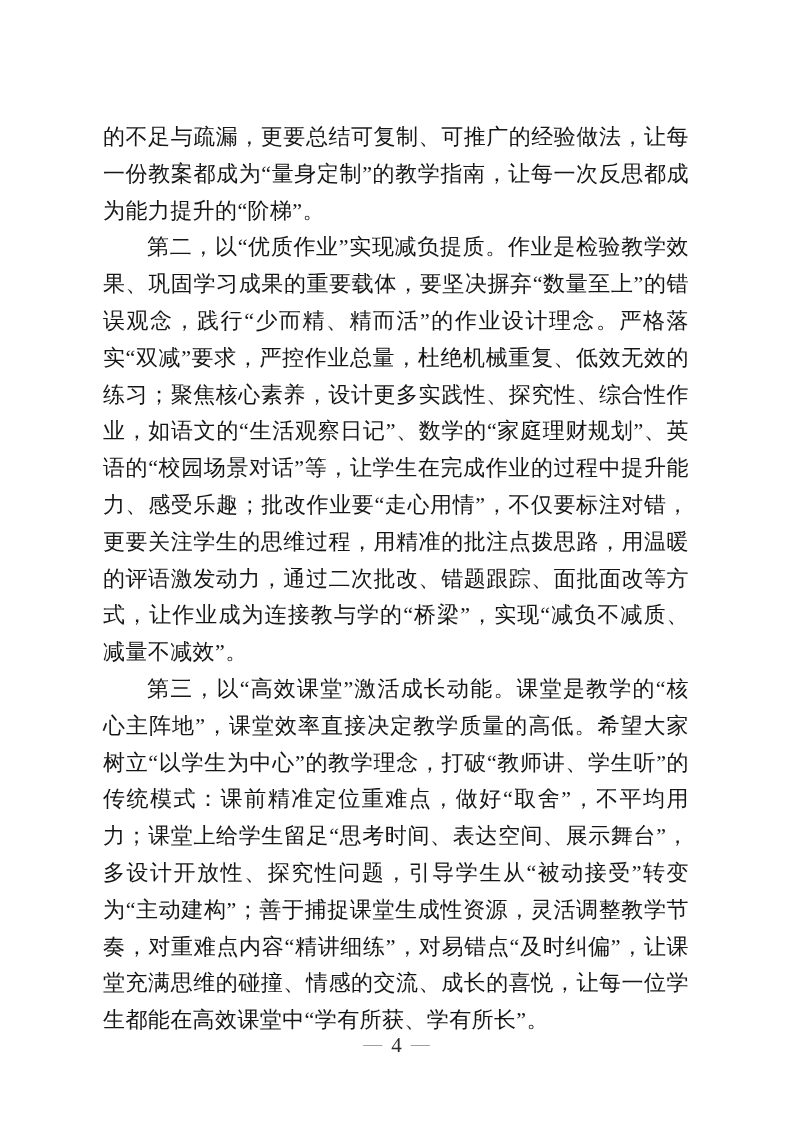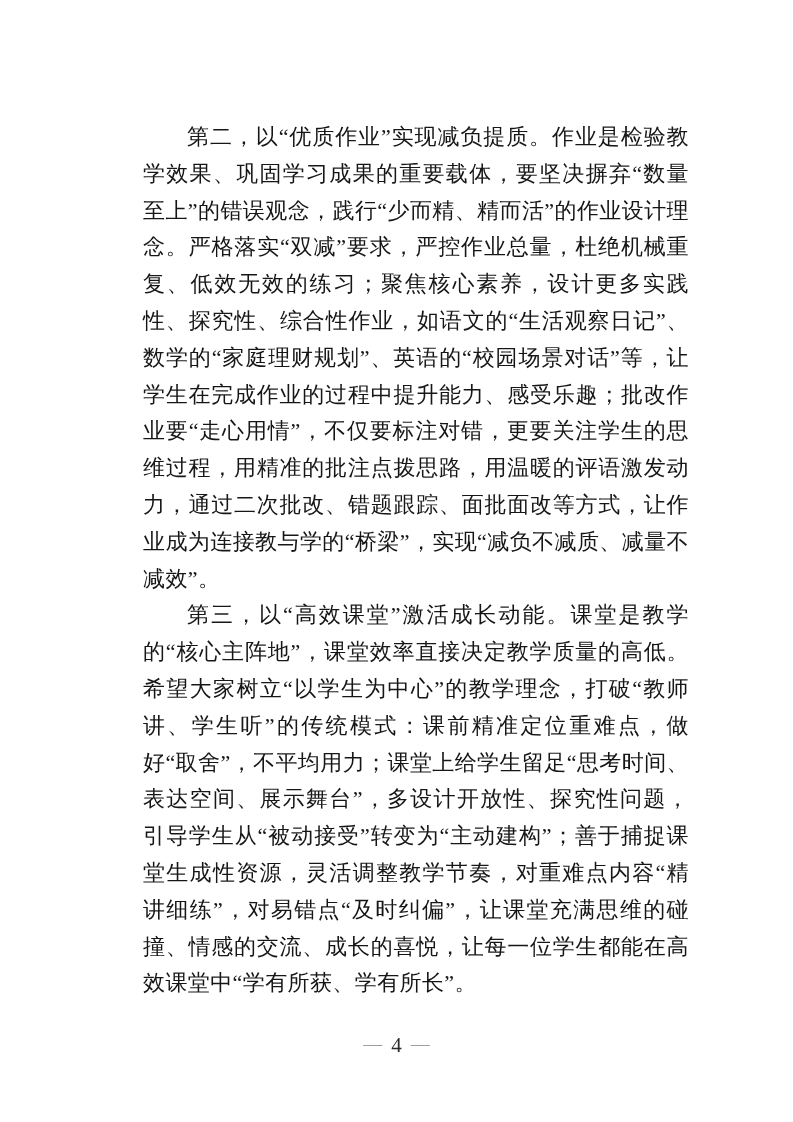--- a/index.html
+++ b/index.html
@@ -26,21 +26,20 @@
     text-align: justify;
     text-justify: inter-ideograph;
     letter-spacing: 0.4px;
   }
   .para {
     margin: 0;
     padding: 0;
   }
   .para.indent {
     text-indent: 2em;
-    margin-left: 40px;
   }
   .footer {
     position: absolute;
     left: 0;
     right: 0;
     top: 1033px;
     text-align: center;
     font-size: 21px;
     line-height: 24px;
     color: #2a2a2a;
@@ -55,20 +54,21 @@
     display: inline-block;
     margin: 0 9px;
     font-family: "Liberation Serif", "DejaVu Serif", serif;
   }
 </style>
 </head>
 <body>
 
 <div class="page">
   <div class="content">
+    <p class="para">的不足与疏漏，更要总结可复制、可推广的经验做法，让每一份教案都成为“量身定制”的教学指南，让每一次反思都成为能力提升的“阶梯”。</p>
     <p class="para indent">第二，以“优质作业”实现减负提质。作业是检验教学效果、巩固学习成果的重要载体，要坚决摒弃“数量至上”的错误观念，践行“少而精、精而活”的作业设计理念。严格落实“双减”要求，严控作业总量，杜绝机械重复、低效无效的练习；聚焦核心素养，设计更多实践性、探究性、综合性作业，如语文的“生活观察日记”、数学的“家庭理财规划”、英语的“校园场景对话”等，让学生在完成作业的过程中提升能力、感受乐趣；批改作业要“走心用情”，不仅要标注对错，更要关注学生的思维过程，用精准的批注点拨思路，用温暖的评语激发动力，通过二次批改、错题跟踪、面批面改等方式，让作业成为连接教与学的“桥梁”，实现“减负不减质、减量不减效”。</p>
     <p class="para indent">第三，以“高效课堂”激活成长动能。课堂是教学的“核心主阵地”，课堂效率直接决定教学质量的高低。希望大家树立“以学生为中心”的教学理念，打破“教师讲、学生听”的传统模式：课前精准定位重难点，做好“取舍”，不平均用力；课堂上给学生留足“思考时间、表达空间、展示舞台”，多设计开放性、探究性问题，引导学生从“被动接受”转变为“主动建构”；善于捕捉课堂生成性资源，灵活调整教学节奏，对重难点内容“精讲细练”，对易错点“及时纠偏”，让课堂充满思维的碰撞、情感的交流、成长的喜悦，让每一位学生都能在高效课堂中“学有所获、学有所长”。</p>
   </div>
 
   <div class="footer">
     <span class="dash">—</span><span class="num">4</span><span class="dash">—</span>
   </div>
 </div>
 
 </body></html>

